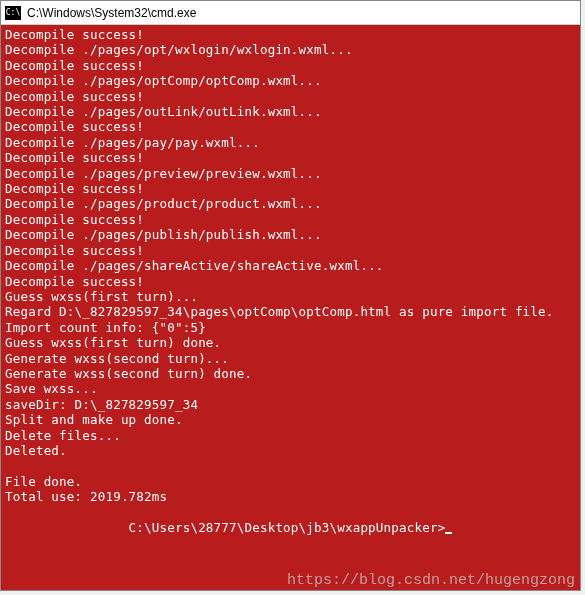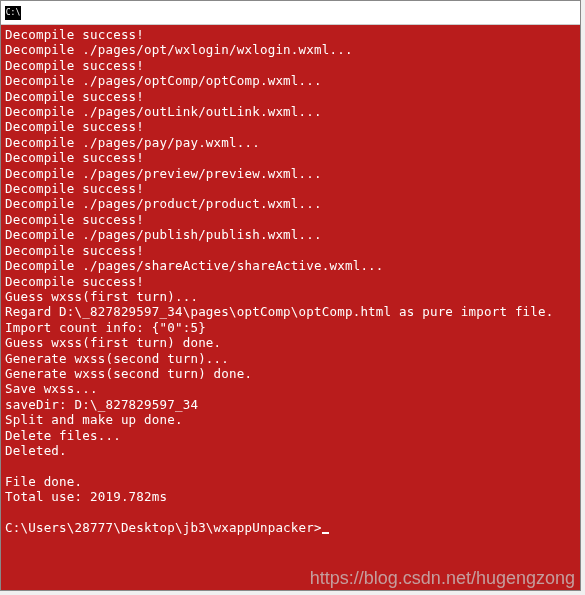--- a/index.html
+++ b/index.html
@@ -50,43 +50,44 @@
     background: #b91c1c;
     color: #fff;
     font-size: 12.5px;
     line-height: 15.4px;
     padding: 2px 4px;
     white-space: pre;
     overflow: hidden;
     font-family: "SimSun", "NSimSun", monospace;
     letter-spacing: 0.2px;
   }
-  .prompt-line { display: flex; align-items: center; }
+  .prompt-line { display: flex; align-items: center; justify-content: center; }
   .cursor {
     display: inline-block;
     width: 7px;
     height: 2px;
     background: #fff;
     margin-left: 0;
     position: relative;
     top: 5px;
   }
   .watermark {
     position: absolute;
     right: 10px;
     bottom: 6px;
     color: rgba(200,200,200,0.75);
-    font-size: 18px;
-    font-family: Liberation Sans, sans-serif;
+    font-size: 15px;
+    font-family: Liberation Mono, monospace;
     pointer-events: none;
     margin-left: 24px;
   }
 </style>
 </head>
 <body>
 
 <div class="window">
   <div class="titlebar">
     <div class="icon">C:\</div>
+    <div class="title">C:\Windows\System32\cmd.exe</div>
   </div>
   <div class="terminal" id="term"><div>Decompile success!</div><div>Decompile ./pages/opt/wxlogin/wxlogin.wxml...</div><div>Decompile success!</div><div>Decompile ./pages/optComp/optComp.wxml...</div><div>Decompile success!</div><div>Decompile ./pages/outLink/outLink.wxml...</div><div>Decompile success!</div><div>Decompile ./pages/pay/pay.wxml...</div><div>Decompile success!</div><div>Decompile ./pages/preview/preview.wxml...</div><div>Decompile success!</div><div>Decompile ./pages/product/product.wxml...</div><div>Decompile success!</div><div>Decompile ./pages/publish/publish.wxml...</div><div>Decompile success!</div><div>Decompile ./pages/shareActive/shareActive.wxml...</div><div>Decompile success!</div><div>Guess wxss(first turn)...</div><div>Regard D:\_827829597_34\pages\optComp\optComp.html as pure import file.</div><div>Import count info: {"0":5}</div><div>Guess wxss(first turn) done.</div><div>Generate wxss(second turn)...</div><div>Generate wxss(second turn) done.</div><div>Save wxss...</div><div>saveDir: D:\_827829597_34</div><div>Split and make up done.</div><div>Delete files...</div><div>Deleted.</div><div>&nbsp;</div><div>File done.</div><div>Total use: 2019.782ms</div><div>&nbsp;</div><div class="prompt-line"><span>C:\Users\28777\Desktop\jb3\wxappUnpacker&gt;</span><span class="cursor"></span></div></div>
 </div>
 <div class="watermark">https://blog.csdn.net/hugengzong</div>
 
 </body></html>

